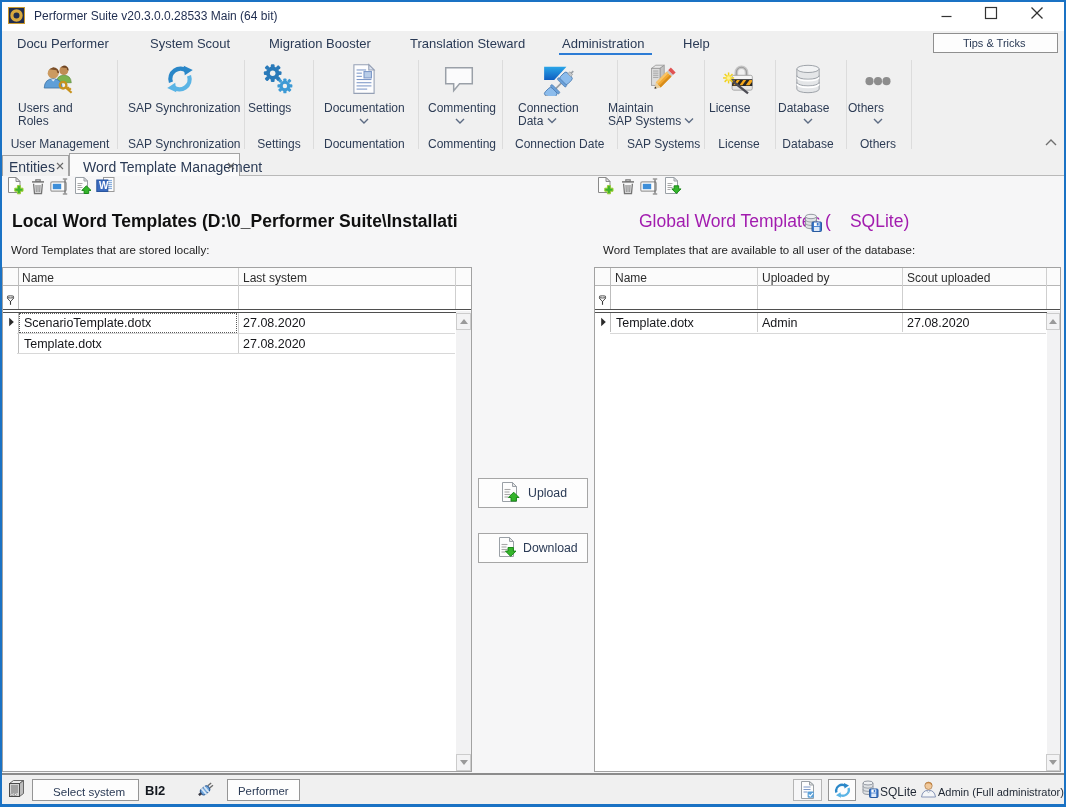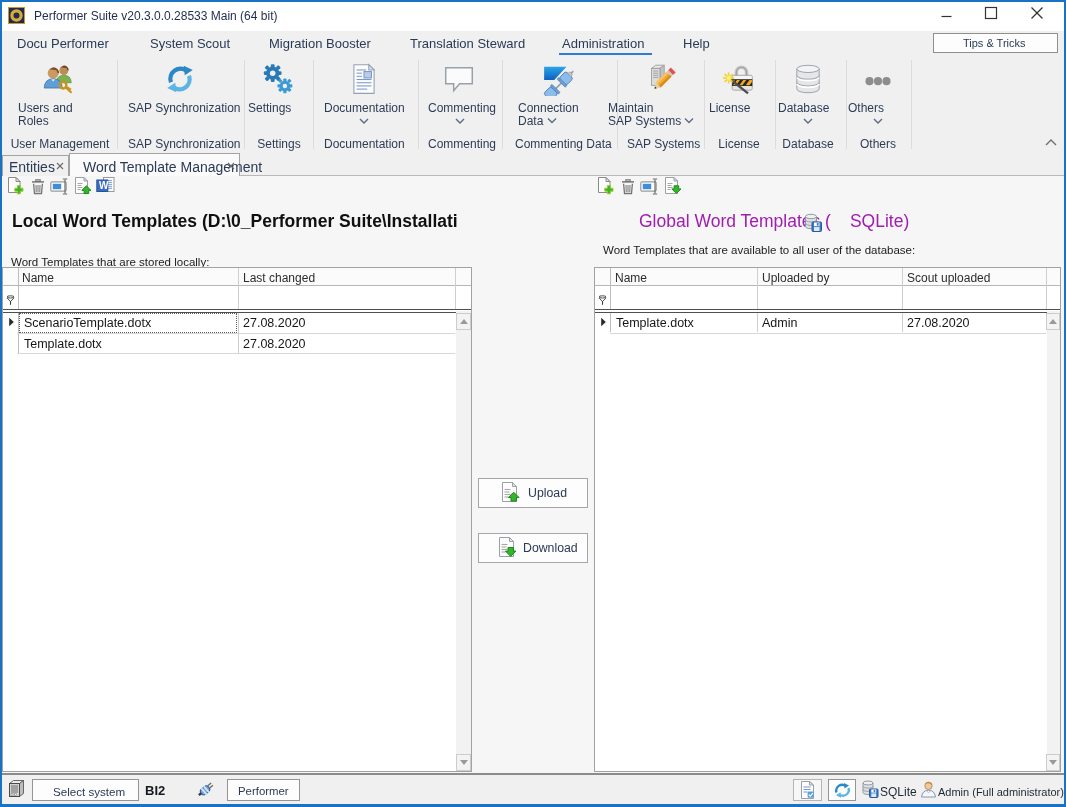--- a/index.html
+++ b/index.html
@@ -240,21 +240,21 @@
 <div class="abs rlabel" style="left:848px;width:60px;">Others</div>
 <svg class="abs" style="left:872px;top:117px;" width="12" height="8">
     <polyline points="2,2 6,6 10,2" fill="none" stroke="#5c6b83" stroke-width="1.4"></polyline>
   </svg>
 
 <div class="abs rgroup" style="left:10px;width:100px;">User Management</div>
 <div class="abs rgroup" style="left:128px;width:105px;">SAP Synchronization</div>
 <div class="abs rgroup" style="left:248px;width:62px;">Settings</div>
 <div class="abs rgroup" style="left:324px;width:80px;">Documentation</div>
 <div class="abs rgroup" style="left:428px;width:64px;">Commenting</div>
-<div class="abs rgroup" style="left:515px;width:88px;">Commenting Data</div>
+<div class="abs rgroup" style="left:515px;width:88px;">Connection Date</div>
 <div class="abs rgroup" style="left:627px;width:66px;">SAP Systems</div>
 <div class="abs rgroup" style="left:709px;width:60px;">License</div>
 <div class="abs rgroup" style="left:778px;width:60px;">Database</div>
 <div class="abs rgroup" style="left:848px;width:60px;">Others</div>
 <svg class="abs" style="left:1044px;top:138px;" width="14" height="9">
     <polyline points="2,7 7,2 12,7" fill="none" stroke="#6f6f6f" stroke-width="1.4"></polyline>
   </svg>
 
 <div class="abs" style="left:0;top:153px;width:1066px;height:23px;background:#f0f0f0;border-bottom:1px solid #b9b9b9;"></div>
 <div class="abs tab" style="left:2px;top:155px;width:67px;height:21px;"></div>
@@ -344,38 +344,38 @@
     <g stroke="#a8a8a8" stroke-width="1">
       <path d="M3.5,6.5 h5"></path>
       <path d="M3.5,8.5 h4"></path>
       <path d="M3.5,10.5 h5"></path>
       <path d="M3.5,12.5 h3"></path>
     </g>
     <path d="M12.4,16.5 l4.6,-4.6 h-2.3 v-3.1 h-4.6 v3.1 h-2.3 z" fill="#35b52b" stroke="#128212" stroke-width="0.9"></path>
   </svg>
 
 <div class="abs txt" style="left:12px;top:211px;width:450px;overflow:hidden;font-size:17.5px;font-weight:bold;color:#101010;">Local Word Templates (D:\0_Performer Suite\Installati</div>
-<div class="abs txt" style="left:11px;top:244px;font-size:11.5px;color:#1c1c1c;margin-top:12px;">Word Templates that are stored locally:</div>
+<div class="abs txt" style="left:11px;top:244px;font-size:11.5px;color:#1c1c1c;">Word Templates that are stored locally:</div>
 <div class="abs txt" style="left:639px;top:211px;font-size:17.5px;font-weight:normal;color:#a21caf;">Global Word Templates (<span style="display:inline-block;width:19px;"></span>SQLite)</div>
 <svg class="abs" style="left:803px;top:213px;" width="19" height="19">
     <path d="M2.5,3.5 v10 a5.5,2.2 0 0 0 11,0 v-10" fill="#dfe2e5" stroke="#8a9098" stroke-width="0.9"></path>
     <ellipse cx="8" cy="3.5" rx="5.5" ry="2.2" fill="#eef0f2" stroke="#8a9098" stroke-width="0.9"></ellipse>
     <path d="M2.5,6.8 a5.5,2.2 0 0 0 11,0 M2.5,10.2 a5.5,2.2 0 0 0 11,0" fill="none" stroke="#8a9098" stroke-width="0.8"></path>
     <rect x="9" y="9" width="9.5" height="9.5" rx="1" fill="#3b79cc" stroke="#2a5a9e"></rect>
     <rect x="11" y="9.5" width="5.5" height="3.6" fill="#fff"></rect>
     <rect x="13.8" y="10" width="1.8" height="2.6" fill="#3b79cc"></rect>
     <rect x="11" y="14" width="5.5" height="4" fill="#dce8f8"></rect>
   </svg>
 <div class="abs txt" style="left:603px;top:244px;font-size:11.5px;color:#1c1c1c;">Word Templates that are available to all user of the database:</div>
 
 <div class="abs" style="left:2px;top:267px;width:470px;height:505px;background:#fff;border:1px solid #a2a2a2;"></div>
 
 <div class="abs ghead" style="left:3px;top:268px;width:468px;height:18px;border-bottom:1px solid #b7b7b7;"></div>
 <div class="abs gcoltext" style="left:22px;">Name</div>
-<div class="abs gcoltext" style="left:243px;">Last changed</div>
+<div class="abs gcoltext" style="left:243px;">Last system</div>
 
 <div class="abs" style="left:18px;top:268px;width:1px;height:86px;background:#bdbdbd;"></div>
 <div class="abs" style="left:238px;top:268px;width:1px;height:85px;background:#cfcfcf;"></div>
 <div class="abs" style="left:455px;top:268px;width:1px;height:44px;background:#cfcfcf;"></div>
 
 <svg class="abs" style="left:6px;top:295px;" width="10" height="11">
     <ellipse cx="4.5" cy="1.9" rx="3.5" ry="1.1" fill="none" stroke="#3a3a3a" stroke-width="0.9"></ellipse>
     <path d="M1.1,2.9 L4.1,6.2 M7.9,2.9 L4.9,6.2" fill="none" stroke="#3a3a3a" stroke-width="0.9"></path>
     <line x1="4.5" y1="6" x2="4.5" y2="9.8" stroke="#3a3a3a" stroke-width="1.1"></line>
   </svg>

